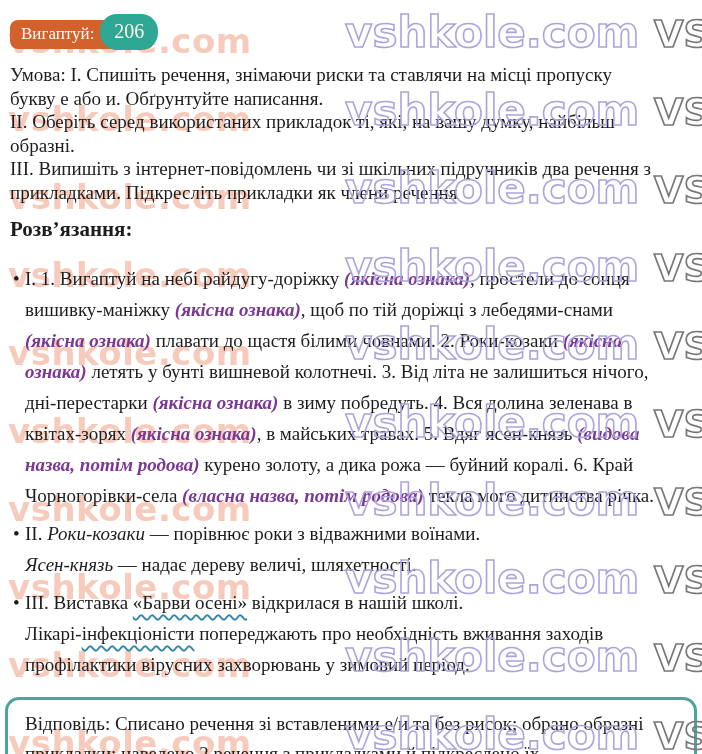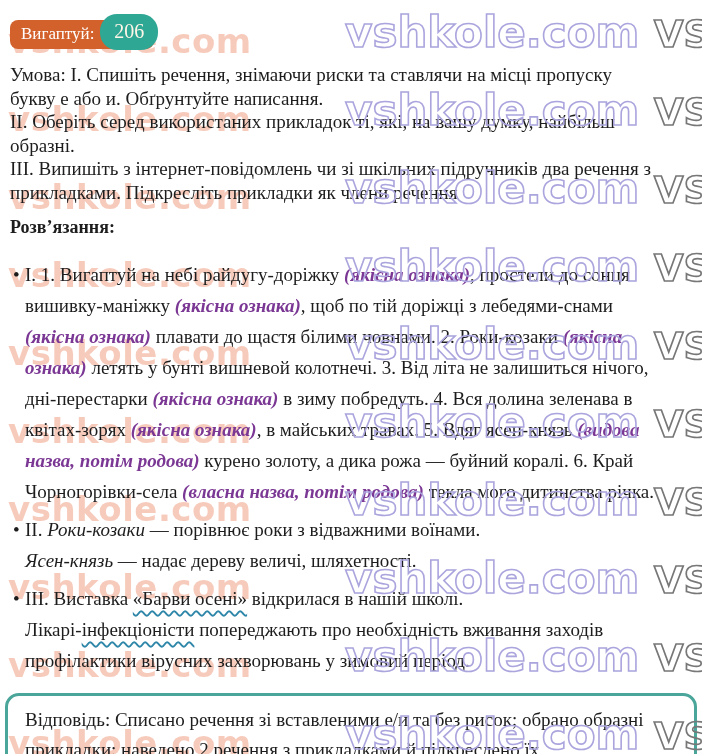--- a/index.html
+++ b/index.html
@@ -22,21 +22,21 @@
   .task-label{
     display:inline-block;background:#d2612c;color:#ffffff;font-size:17px;
     padding:4px 60px 5px 11px;border-radius:8px;margin-top:6px;
   }
   .task-number{
     position:absolute;right:-4px;top:0;background:#2fa795;color:#fff6e8;
     font-size:20px;padding:6px 14px 7px;border-radius:17px;
   }
 
   .condition{margin-top:13px;font-size:19px;line-height:23.5px;white-space:nowrap;}
-  .heading{margin-top:13px;font-size:18px;font-weight:bold;}
+  .heading{margin-top:13px;font-size:21px;font-weight:bold;}
 
   .sol-list{margin-top:21px;}
   .li{position:relative;padding-left:15px;font-size:19px;line-height:31px;white-space:nowrap;margin-top:0;}
   .li + .li{margin-top:7px;}
   .dot{position:absolute;left:3px;top:0;}
 
   .seg-p{}
   .seg-b{font-weight:normal;}
   .seg-i{font-style:italic;}
   .seg-a{color:#7b3794;font-weight:bold;font-style:italic;}

